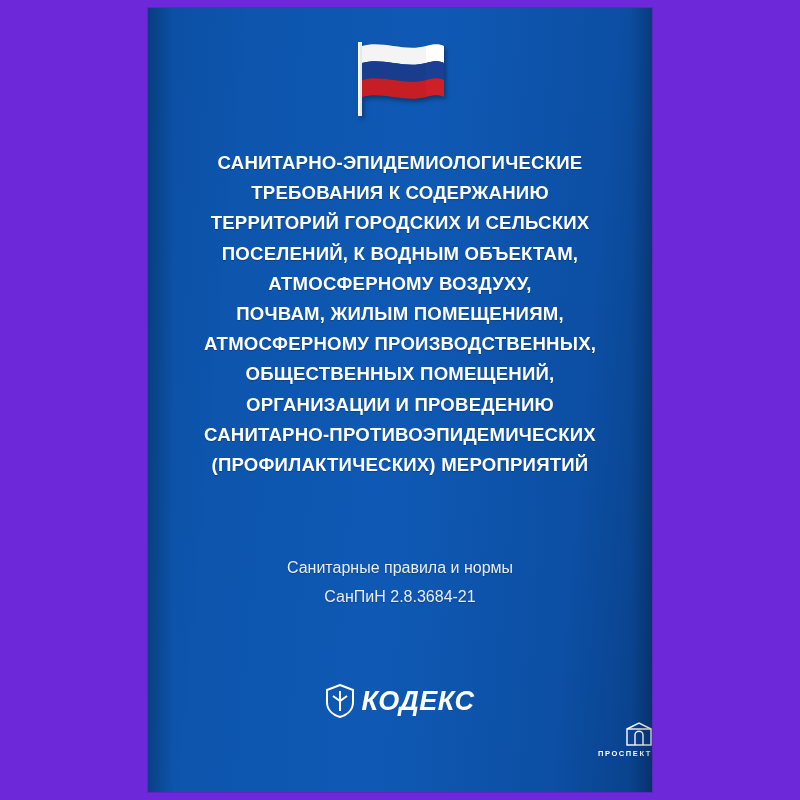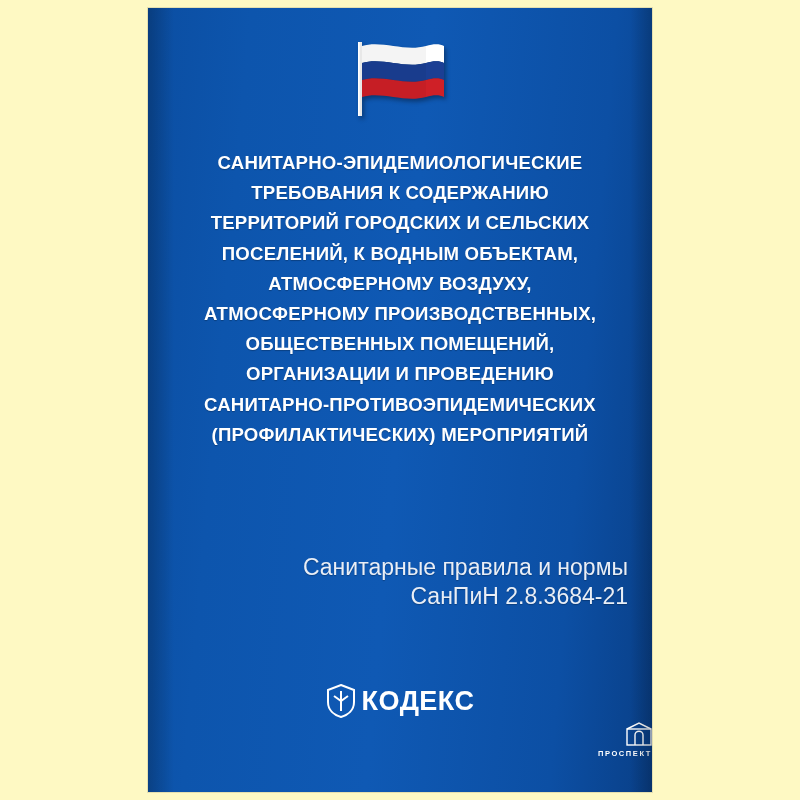--- a/index.html
+++ b/index.html
@@ -8,21 +8,21 @@
     width: 800px;
     height: 800px;
     background: #ffffff;
     font-family: "Liberation Sans", sans-serif;
   }
 
   #page {
     position: relative;
     width: 800px;
     height: 800px;
-    background: #fef9c3;
+    background: #6d28d9;
     overflow: hidden;
   }
 
   
   #cover {
     position: absolute;
     left: 148px;
     top: 8px;
     width: 504px;
     height: 784px;
@@ -86,37 +86,37 @@
   
   #subtitle-block {
     position: absolute;
     left: 24px;
     right: 24px;
     top: 545px;
     text-align: center;
   }
   #subtitle-block .sline {
     color: #e9eef6;
-    font-size: 23px;
+    font-size: 16px;
     line-height: 29px;
     font-weight: normal;
     text-shadow: 0 1px 1px rgba(0,0,0,0.25);
-    text-align: right;
   }
 
   
   #kodeks {
     position: absolute;
     left: 0;
     right: 0;
     top: 676px;
     display: flex;
     align-items: center;
     justify-content: center;
     gap: 6px;
+    font-style: italic;
   }
   #kodeks .kodeks-mark {
     width: 30px;
     height: 34px;
     position: relative;
     flex: 0 0 auto;
   }
   #kodeks .kodeks-text {
     color: #ffffff;
     font-size: 27px;
@@ -171,20 +171,21 @@
         </svg>
       </div>
     </div>
 
     <div id="title-block">
       <div class="tline">САНИТАРНО-ЭПИДЕМИОЛОГИЧЕСКИЕ</div>
       <div class="tline">ТРЕБОВАНИЯ К СОДЕРЖАНИЮ</div>
       <div class="tline">ТЕРРИТОРИЙ ГОРОДСКИХ И СЕЛЬСКИХ</div>
       <div class="tline">ПОСЕЛЕНИЙ, К ВОДНЫМ ОБЪЕКТАМ,</div>
       <div class="tline">АТМОСФЕРНОМУ ВОЗДУХУ,</div>
+      <div class="tline">ПОЧВАМ, ЖИЛЫМ ПОМЕЩЕНИЯМ,</div>
       <div class="tline">АТМОСФЕРНОМУ ПРОИЗВОДСТВЕННЫХ,</div>
       <div class="tline">ОБЩЕСТВЕННЫХ ПОМЕЩЕНИЙ,</div>
       <div class="tline">ОРГАНИЗАЦИИ И ПРОВЕДЕНИЮ</div>
       <div class="tline">САНИТАРНО-ПРОТИВОЭПИДЕМИЧЕСКИХ</div>
       <div class="tline">(ПРОФИЛАКТИЧЕСКИХ) МЕРОПРИЯТИЙ</div>
     </div>
 
     <div id="subtitle-block">
       <div class="sline">Санитарные правила и нормы</div>
       <div class="sline">СанПиН 2.8.3684-21</div>

